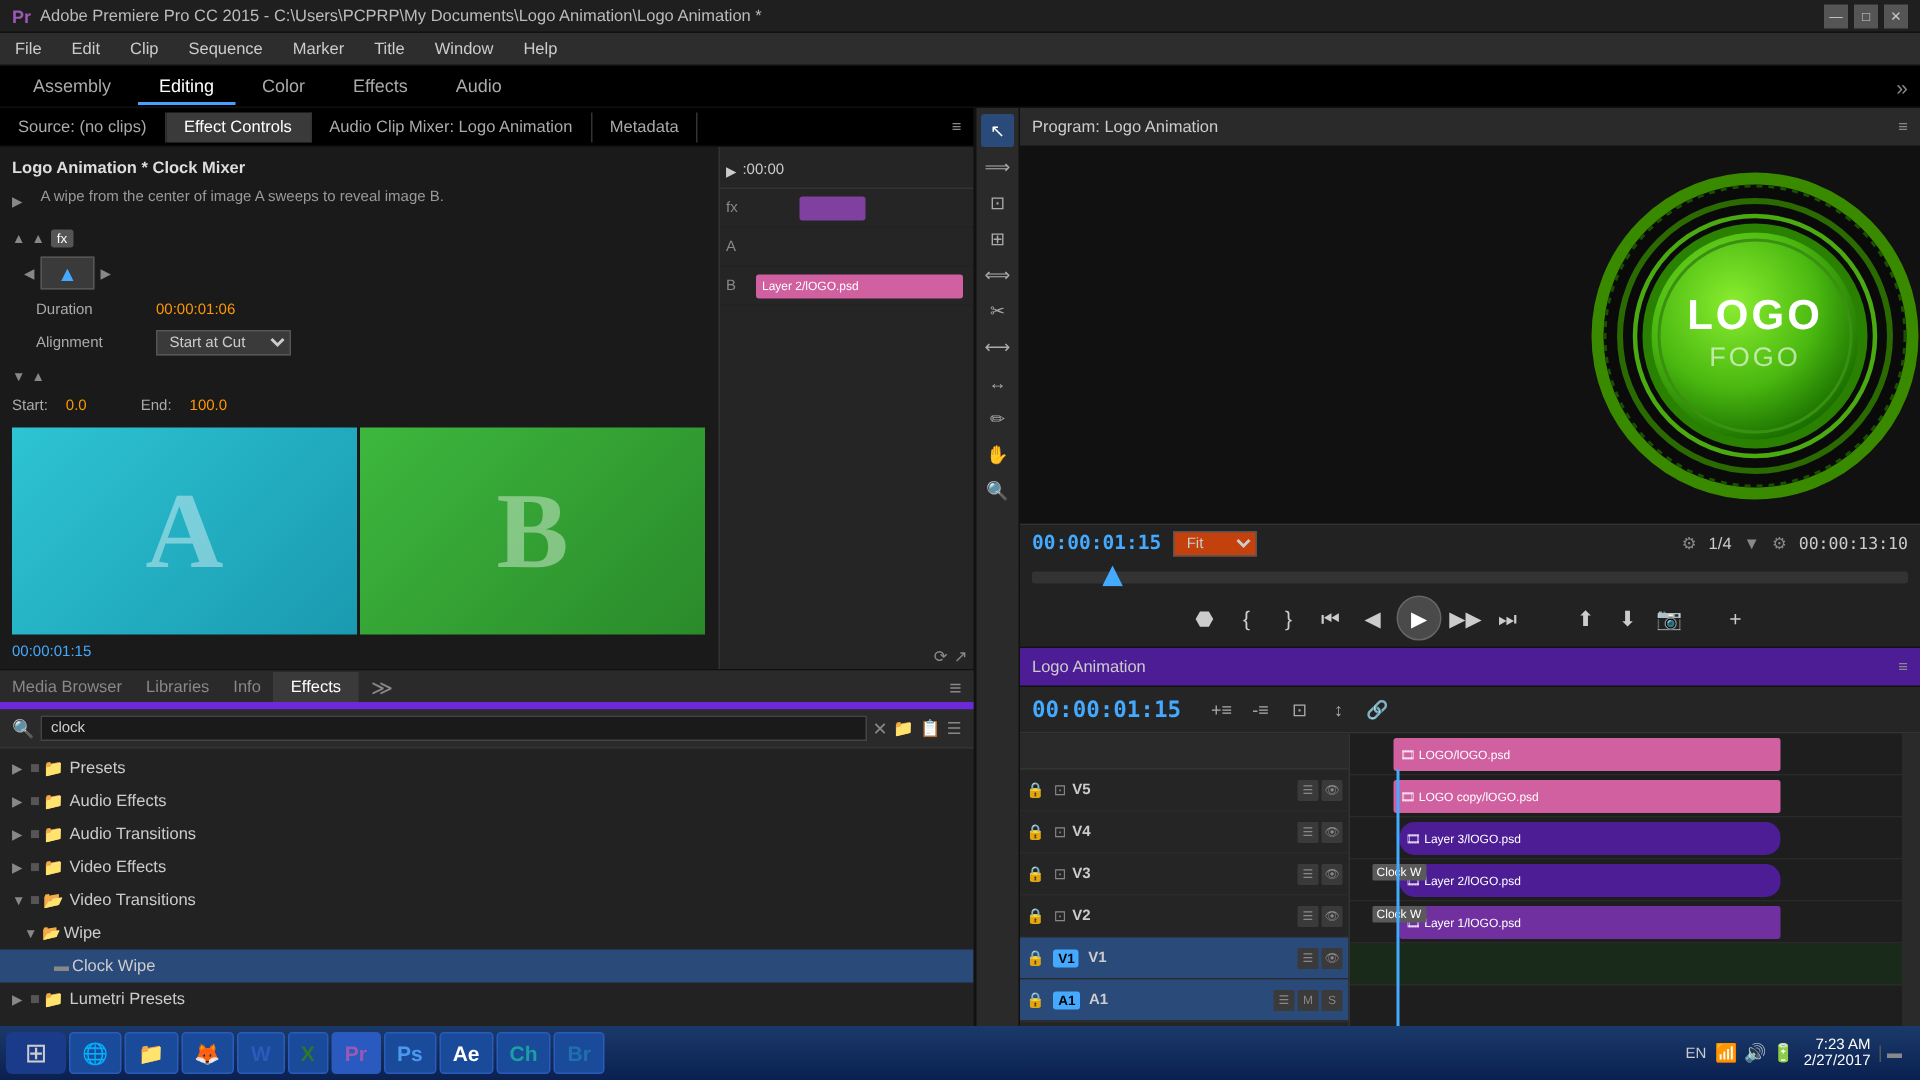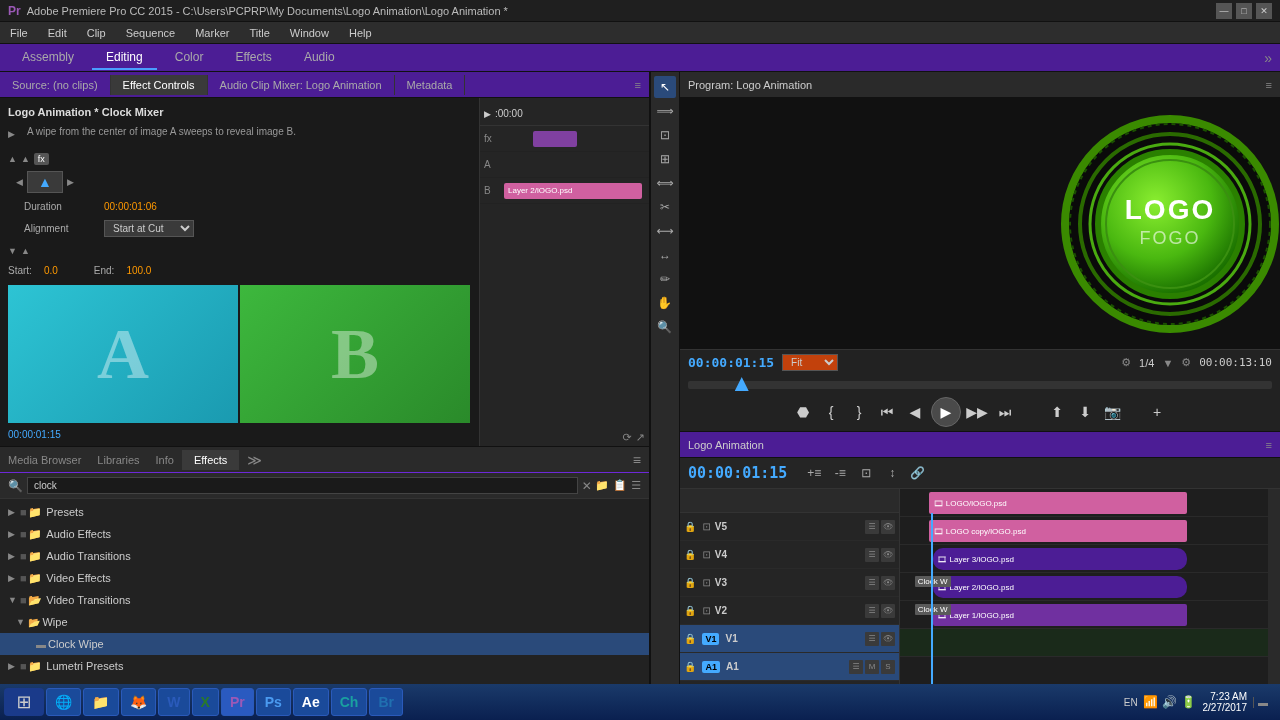--- a/index.html
+++ b/index.html
@@ -39,21 +39,21 @@
       padding: 0 6px;
       border-bottom: 1px solid #111;
       gap: 12px;
       font-size: 11px;
       color: #ccc;
     }
     .menu-item { cursor: pointer; padding: 2px 4px; }
 
     
     .workspace-bar {
-      background: #4c1d95;
+      background: #000000;
       height: 28px;
       display: flex;
       align-items: center;
       padding: 0 8px;
       border-bottom: 1px solid #111;
       gap: 4px;
       text-align: right;
     }
     .ws-tab {
       padding: 4px 14px;
@@ -84,21 +84,21 @@
       flex: 1;
       display: flex;
       flex-direction: column;
       border-bottom: 1px solid #111;
     }
 
     
     .panel-tabs {
       display: flex;
       align-items: center;
-      background: #4c1d95;
+      background: #000000;
       height: 26px;
       border-bottom: 1px solid #111;
     }
     .panel-tab {
       padding: 4px 12px;
       font-size: 11px;
       cursor: pointer;
       color: #aaa;
       border-right: 1px solid #333;
     }
@@ -240,21 +240,21 @@
       background: #222;
       display: flex;
       flex-direction: column;
     }
 
     .effects-panel-tabs {
       display: flex;
       align-items: center;
       background: #2a2a2a;
       height: 26px;
-      border-bottom: 1px solid #6d28d9;
+      border-bottom: 5px solid #6d28d9;
     }
     .ep-tab {
       padding: 4px 12px;
       font-size: 11px;
       cursor: pointer;
       color: #aaa;
     }
     .ep-tab.active { color: #fff; background: #3a3a3a; }
     .ep-tab-icon { padding: 4px 8px; color: #888; font-size: 14px; }
 

